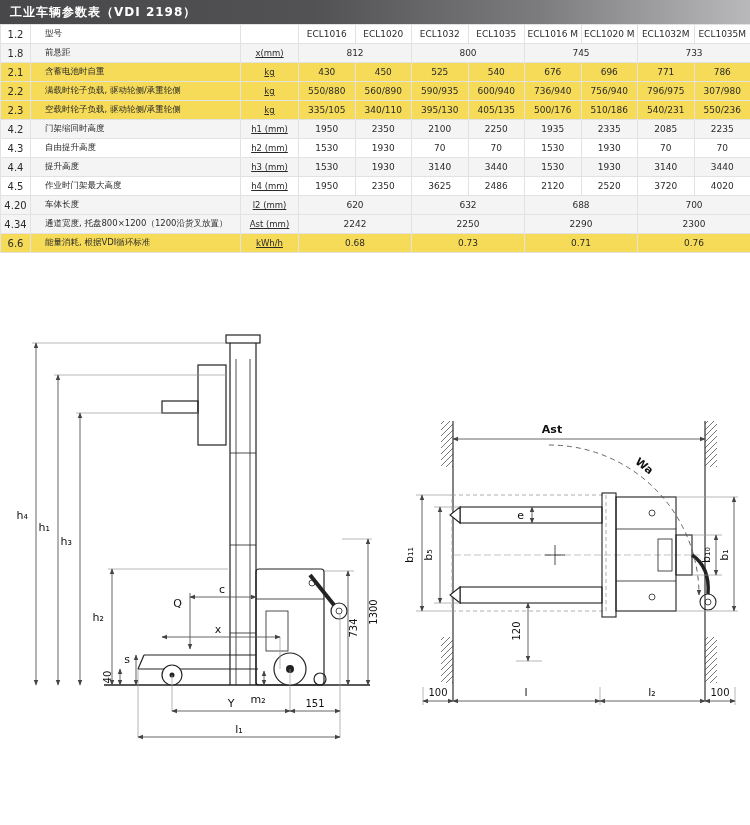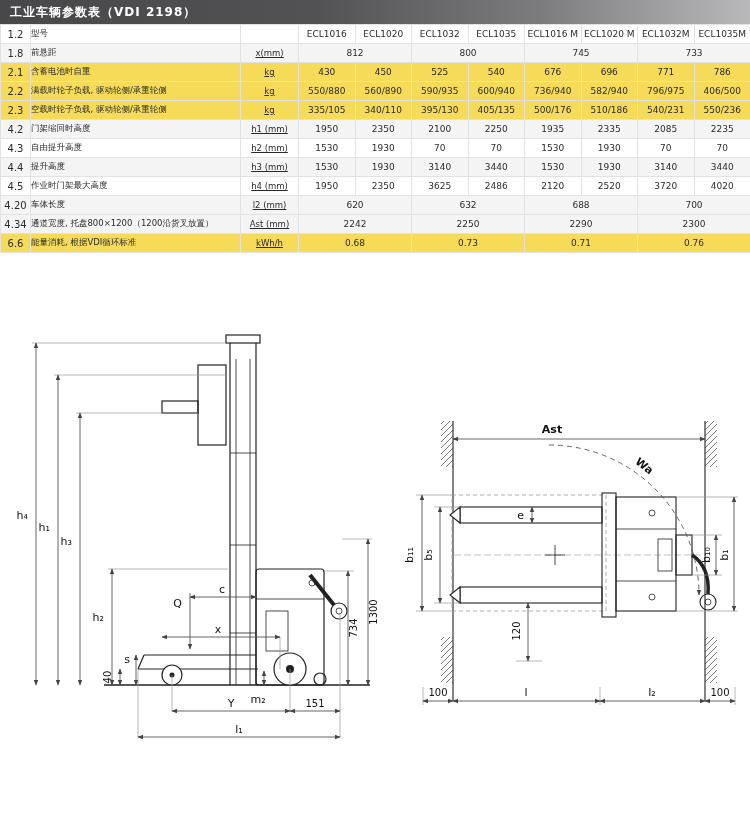--- a/index.html
+++ b/index.html
@@ -8,21 +8,21 @@
   .page { width:750px; height:825px; position:relative; background:#fff;border-radius:28px; }
 
   .title-bar { height:24px; display:flex; align-items:center;
                background:linear-gradient(90deg,#48484a 0%,#525255 42%,#7c7c7f 72%,#b9b9bb 100%); }
   .title-bar .title { color:#fff; font-size:12px; font-weight:bold; padding-left:10px; letter-spacing:1px; }
 
   table.spec { width:750px; border-collapse:collapse; table-layout:fixed; }
   table.spec td { border:1px solid #e2e2e2; height:19px; font-size:9px; color:#2b2b2b;
                   text-align:center; padding:0 2px; white-space:nowrap; overflow:hidden; }
   table.spec td.c-no { font-size:10px; }
-  table.spec td.c-label { text-align:left; padding-left:0; font-size:8.5px; }
+  table.spec td.c-label { text-align:left; padding-left:14px; font-size:8.5px; }
   table.spec td.c-unit { font-size:8.5px;text-decoration:underline; }
   tr.alt td { background:#f4f4f4; }
   tr.hl td  { background:var(--hl,#f6db58);margin-top:16px; }
 
   .drawings { display:flex; align-items:flex-start; padding:60px 0 0 12px; }
   .svg-top { margin-top:96px; margin-left:6px; }
   svg text { font-family:"DejaVu Sans",sans-serif; fill:#111; font-size:11px; stroke:none; }
   svg text.sm { font-size:10px; }
 </style>
 </head>
@@ -79,23 +79,23 @@
         </tr>
         <tr class="hl">
           <td class="c-no">2.2</td>
           <td class="c-label">满载时轮子负载, 驱动轮侧/承重轮侧</td>
           <td class="c-unit">kg</td>
           <td class="c-val">550/880</td>
           <td class="c-val">560/890</td>
           <td class="c-val">590/935</td>
           <td class="c-val">600/940</td>
           <td class="c-val">736/940</td>
-          <td class="c-val">582/940</td>
+          <td class="c-val">756/940</td>
           <td class="c-val">796/975</td>
-          <td class="c-val">406/500</td>
+          <td class="c-val">307/980</td>
         </tr>
         <tr class="hl">
           <td class="c-no">2.3</td>
           <td class="c-label">空载时轮子负载, 驱动轮侧/承重轮侧</td>
           <td class="c-unit">kg</td>
           <td class="c-val">335/105</td>
           <td class="c-val">340/110</td>
           <td class="c-val">395/130</td>
           <td class="c-val">405/135</td>
           <td class="c-val">500/176</td>

